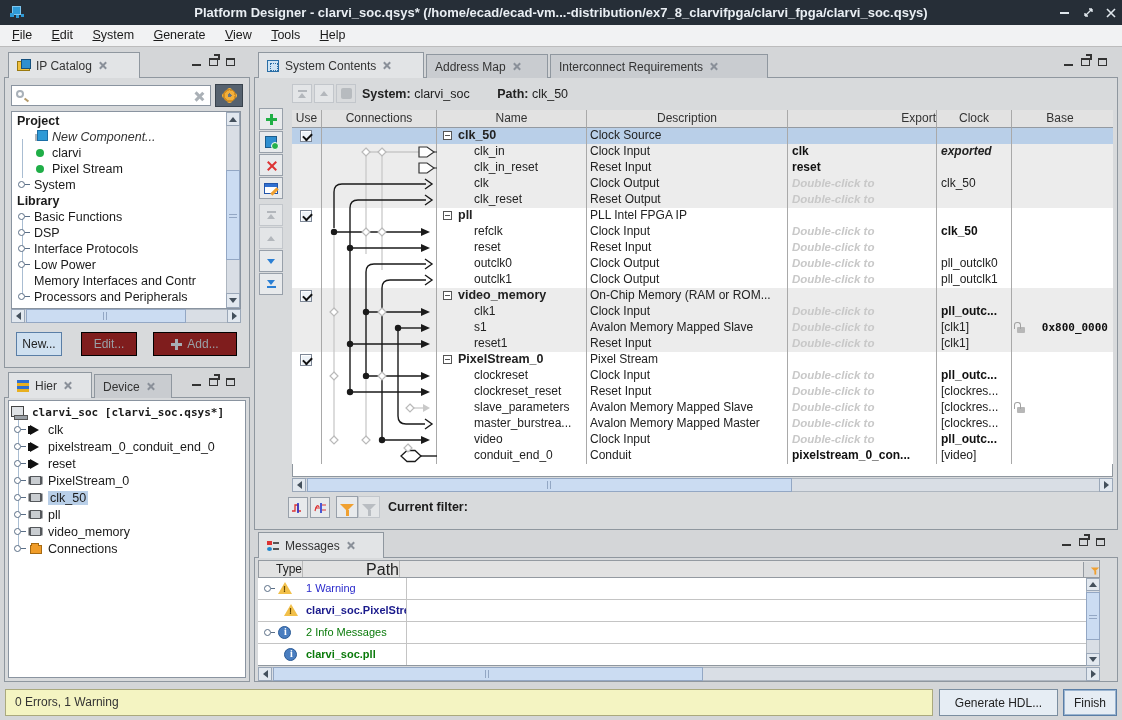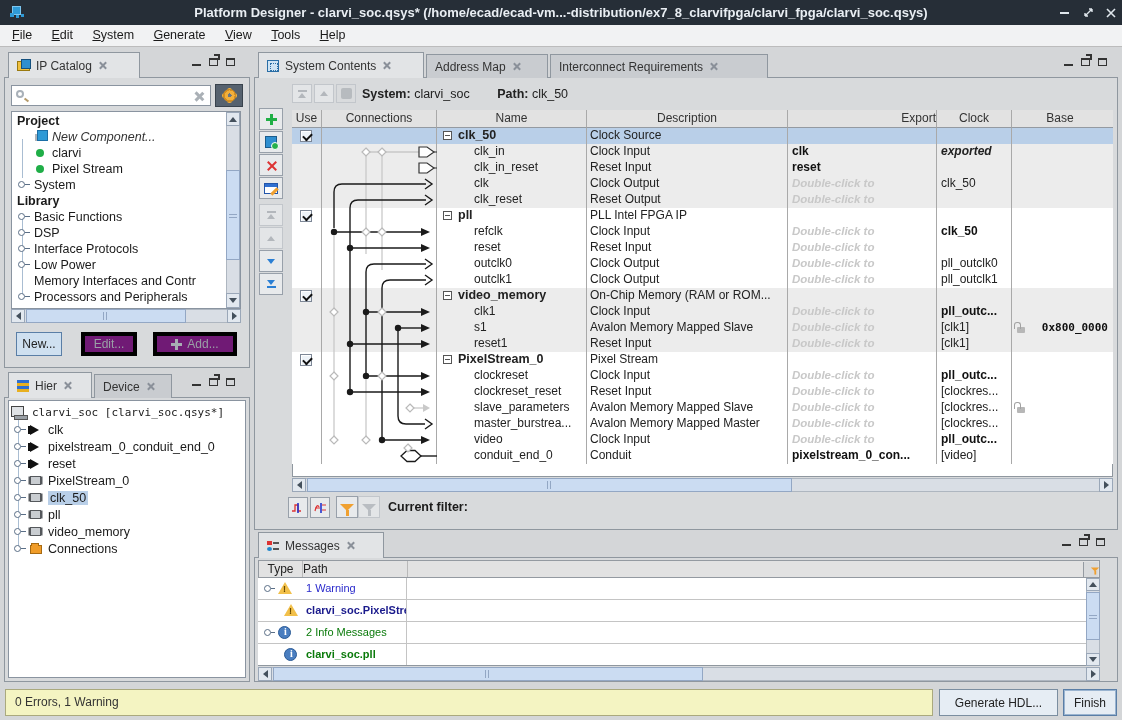--- a/index.html
+++ b/index.html
@@ -27,21 +27,21 @@
 .pctl{position:absolute;display:flex;gap:8px;align-items:center}
 .pmin{width:9px;height:2px;background:#333;margin-top:6px}
 .pmax{width:9px;height:8px;border:1px solid #333;border-top:2px solid #333;position:relative}
 .pmax::after{content:"";position:absolute;right:-3px;top:-6px;width:4px;height:4px;border-top:2px solid #333;border-right:2px solid #333}
 .prest{width:9px;height:8px;border:1px solid #333;border-top:2px solid #333}
 .pbody{position:absolute;border:1px solid #8f979f;background:#d8dadc}
 
 .whitebox{position:absolute;background:#fff;border:1px solid #8a94a0}
 .btn{position:absolute;display:flex;align-items:center;justify-content:center;gap:5px;background:#e6e8ea;border:1px solid #9aa2ac;font-size:12px;color:#222}
 .btn.primary{background:#cfe0f0;border:1px solid #5a7ea6}
-.btn.disabled{background:#701a75;border:4px solid #000000;color:#9aa0a6}
+.btn.disabled{background:#7f1d1d;border:1px solid #000000;color:#9aa0a6}
 .sbtn{position:absolute;background:#e2e8ef;border:1px solid #9aa7b8;display:flex;align-items:center;justify-content:center}
 .sthumb{position:absolute;background:#cde;background:#cbdcf2;border:1px solid #93a7c4}
 .sthumb i{position:absolute;left:50%;top:50%;width:8px;height:6px;transform:translate(-50%,-50%);background:repeating-linear-gradient(0deg,#93a7c4 0 1px,transparent 1px 3px)}
 .sthumb.h i{width:6px;height:8px;background:repeating-linear-gradient(90deg,#93a7c4 0 1px,transparent 1px 3px)}
 .track{position:absolute;background:#d9dee5;border:1px solid #aeb6c0}
 .tri{width:0;height:0;display:inline-block}
 .tri.up{border-left:4px solid transparent;border-right:4px solid transparent;border-bottom:5px solid #44505c}
 .tri.down{border-left:4px solid transparent;border-right:4px solid transparent;border-top:5px solid #44505c}
 .tri.left{border-top:4px solid transparent;border-bottom:4px solid transparent;border-right:5px solid #44505c}
 .tri.right{border-top:4px solid transparent;border-bottom:4px solid transparent;border-left:5px solid #44505c}
@@ -251,21 +251,21 @@
   <span>Device</span>
   <span class="xicon"></span>
 </div>
 <div class="pctl" style="left:192px;top:378px">
   <span class="pmin"></span>
   <span class="pmax"></span>
   <span class="prest"></span>
 </div>
 <div class="abs whitebox" style="left:8px;top:400px;width:238px;height:278px"></div>
 <div class="abs" style="left:18px;top:420px;width:1px;height:130px;background:#a9bdd2"></div>
-<div class="titem" style="left:32px;top:405px;font-family:'DejaVu Sans Mono',monospace;font-weight:normal;font-size:11px"><span class="sysicon" style="left:-21px;top:1px"></span><span>clarvi_soc [clarvi_soc.qsys*]</span></div>
+<div class="titem" style="left:32px;top:405px;font-family:'DejaVu Sans Mono',monospace;font-weight:bold;font-size:11px"><span class="sysicon" style="left:-21px;top:1px"></span><span>clarvi_soc [clarvi_soc.qsys*]</span></div>
 <div class="titem" style="left:48px;top:422px"><span class="hdl" style="left:-34px;top:4px"></span><span class="flagicon" style="left:-18px;top:3px"></span><span>clk</span></div>
 <div class="titem" style="left:48px;top:439px"><span class="hdl" style="left:-34px;top:4px"></span><span class="flagicon" style="left:-18px;top:3px"></span><span>pixelstream_0_conduit_end_0</span></div>
 <div class="titem" style="left:48px;top:456px"><span class="hdl" style="left:-34px;top:4px"></span><span class="flagicon" style="left:-18px;top:3px"></span><span>reset</span></div>
 <div class="titem" style="left:48px;top:473px"><span class="hdl" style="left:-34px;top:4px"></span><span class="chipicon" style="left:-18px;top:3px"></span><span>PixelStream_0</span></div>
 <div class="titem" style="left:48px;top:490px"><span class="hdl" style="left:-34px;top:4px"></span><span class="chipicon" style="left:-18px;top:3px"></span><span style="background:#b9cfe8;padding:0 2px">clk_50</span></div>
 <div class="titem" style="left:48px;top:507px"><span class="hdl" style="left:-34px;top:4px"></span><span class="chipicon" style="left:-18px;top:3px"></span><span>pll</span></div>
 <div class="titem" style="left:48px;top:524px"><span class="hdl" style="left:-34px;top:4px"></span><span class="chipicon" style="left:-18px;top:3px"></span><span>video_memory</span></div>
 <div class="titem" style="left:48px;top:541px"><span class="hdl" style="left:-34px;top:4px"></span><span class="foldicon" style="left:-18px;top:4px"></span><span>Connections</span></div>
 
 <div class="abs pbody" style="left:254px;top:77px;width:864px;height:453px"></div>
@@ -657,22 +657,22 @@
   <span class="xicon"></span>
 </div>
 <div class="pctl" style="left:1062px;top:538px">
   <span class="pmin"></span>
   <span class="pmax"></span>
   <span class="prest"></span>
 </div>
 
 <div class="abs" style="left:258px;top:560px;width:842px;height:106px;background:#fff;border:1px solid #8f979f"></div>
 <div class="abs" style="left:258px;top:560px;width:842px;height:18px;background:#e2e2e2;border:1px solid #949aa1">
-  <div class="mcell" style="left:0;width:44px;text-align:center;line-height:17px;font-size:12px">Type</div>
-  <div class="mcell" style="left:44px;width:105px;text-align:left;line-height:17px;font-size:12px">Path</div>
+  <div class="mcell" style="left:0;width:44px;text-align:right;line-height:17px;font-size:12px">Type</div>
+  <div class="mcell" style="left:36px;width:105px;text-align:right;line-height:17px;font-size:16px">Path</div>
   <div class="abs" style="right:1px;top:1px;width:15px;height:15px;background:#d8dadc;border-left:1px solid #949aa1">
     <span class="funnel" style="transform:scale(.6);position:absolute;left:4px;top:4px"></span>
   </div>
 </div>
 <div class="abs" style="left:258px;top:578px;width:828px;height:22px;background:#fff;border-bottom:1px solid #c4c4c4">
   <span class="mhdl" style="left:6px;top:7px"></span>
   <span class="warnic" style="left:20px;top:4px"></span>
   <div class="mcell" style="left:44px;width:105px;padding-left:4px;color:#2b2bcc;border-right:1px solid #c4c4c4">1 Warning</div>
 </div>
 <div class="abs" style="left:258px;top:600px;width:828px;height:22px;background:#fff;border-bottom:1px solid #c4c4c4">

